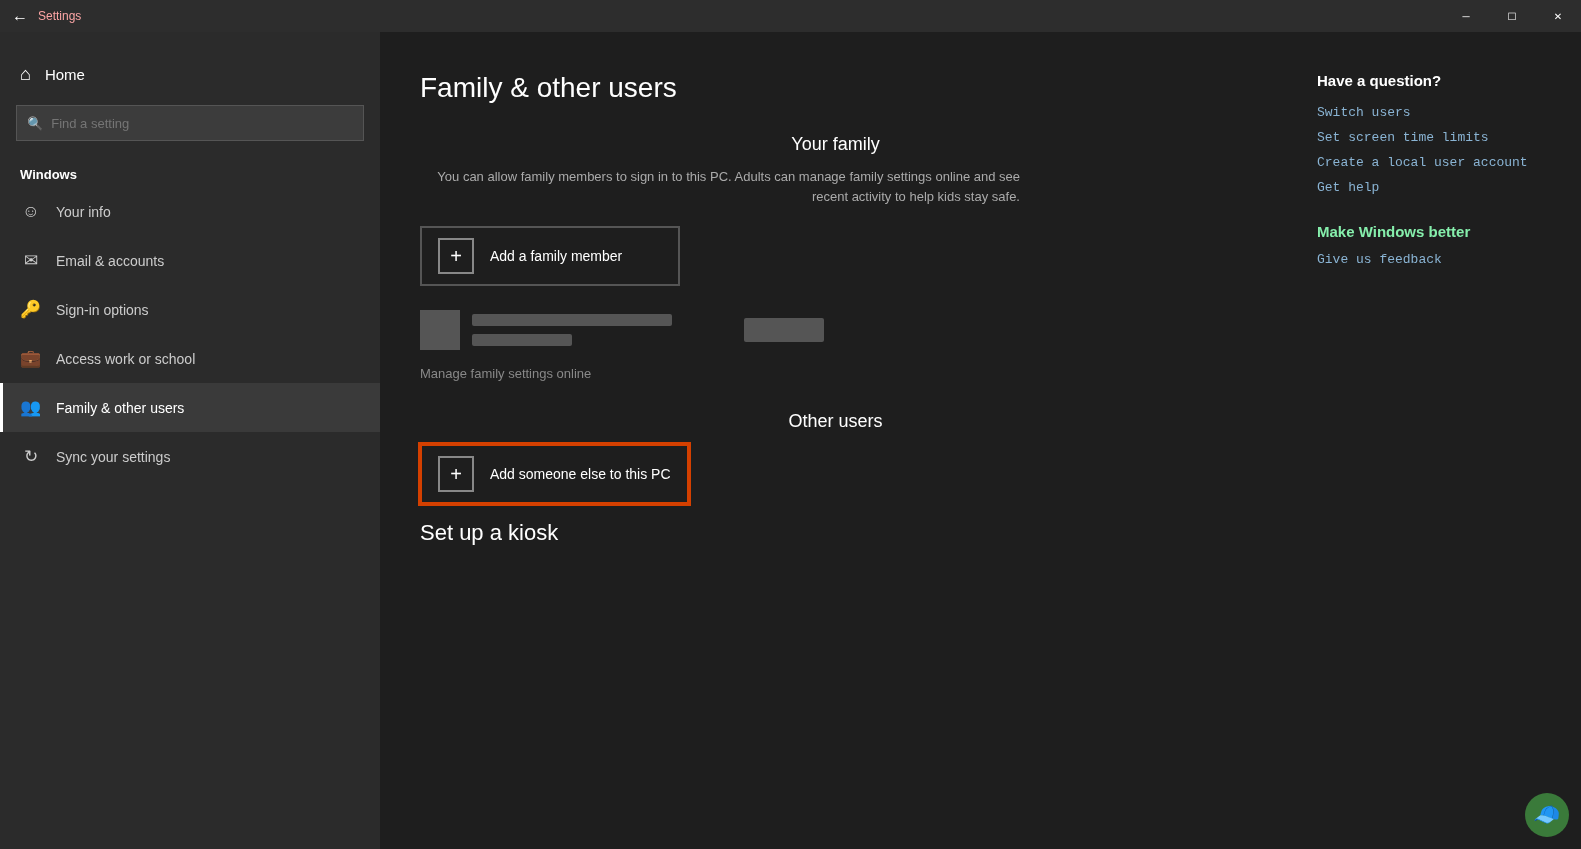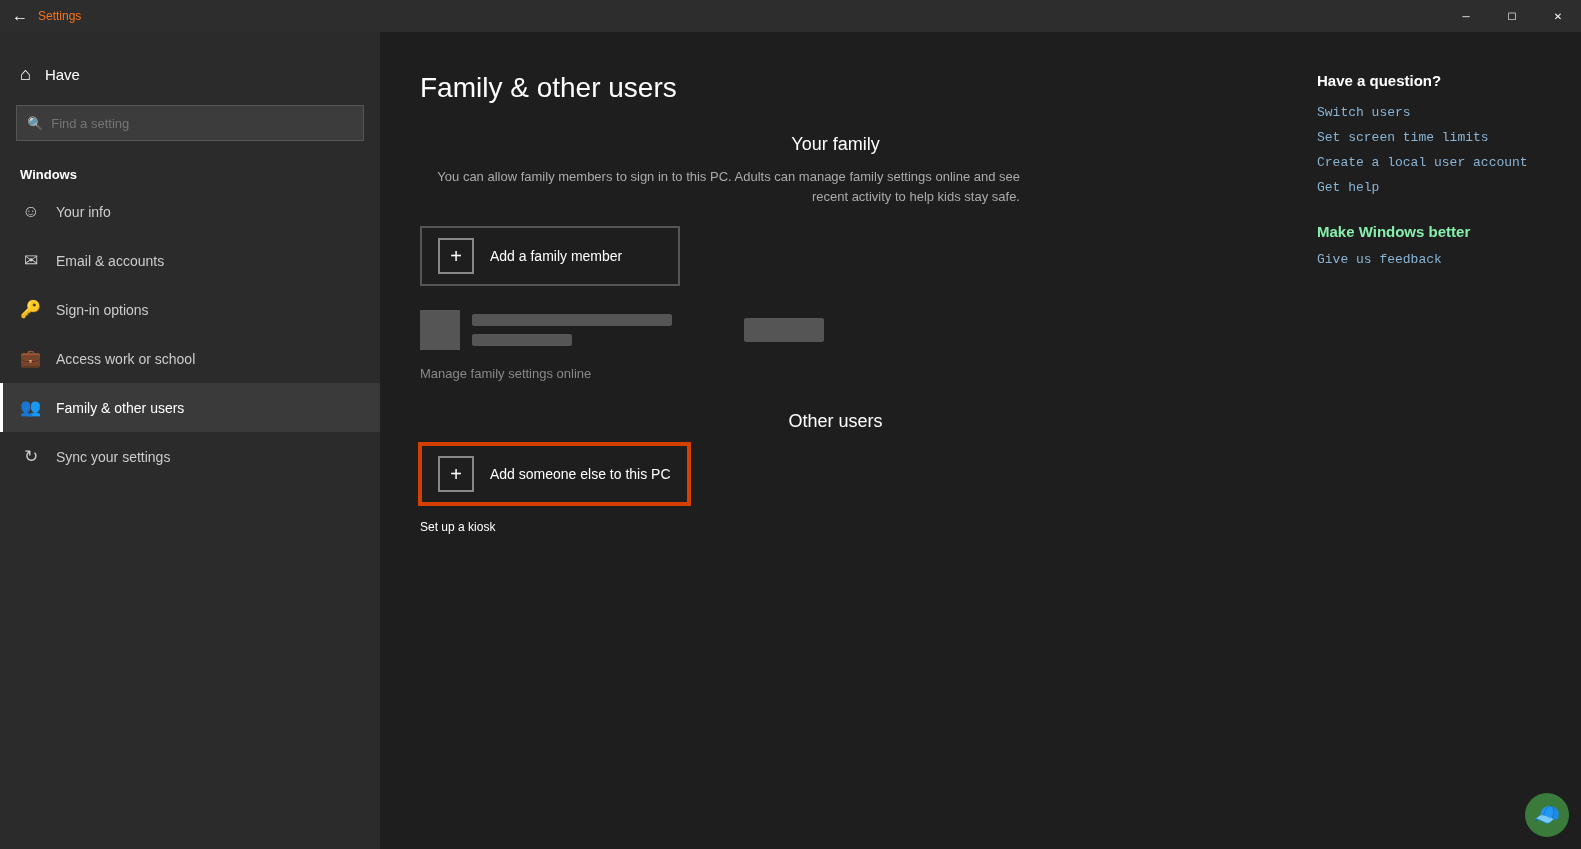--- a/index.html
+++ b/index.html
@@ -24,21 +24,21 @@
       padding: 0 0 0 12px;
       flex-shrink: 0;
     }
     .titlebar-left {
       display: flex;
       align-items: center;
       gap: 10px;
     }
     .titlebar-title {
       font-size: 12px;
-      color: #f97316;
+      color: #fca5a5;
     }
     .titlebar-controls {
       display: flex;
       align-items: center;
     }
     .titlebar-btn {
       width: 46px;
       height: 32px;
       display: flex;
       align-items: center;
@@ -258,21 +258,21 @@
     .make-better-title {
       font-size: 15px;
       font-weight: 600;
       color: #86efac;
       margin-top: 28px;
       margin-bottom: 12px;
     }
 
     
     .kiosk-title {
-      font-size: 12px;
+      font-size: 22px;
       font-weight: 400;
       margin-top: 8px;
       color: #ffffff;
     }
 
     .corner-avatar-img {
       width: 44px;
       height: 44px;
       border-radius: 50%;
       background: #3a7a3a;
@@ -295,21 +295,21 @@
     <button class="titlebar-btn">☐</button>
     <button class="titlebar-btn close">✕</button>
   </div>
 </div>
 
 <div class="app-body">
 
   <div class="sidebar">
     <div class="sidebar-home">
       <span class="home-icon">⌂</span>
-      <span>Have</span>
+      <span>Home</span>
     </div>
 
     <div class="search-box">
       <span class="search-icon">🔍</span>
       <input type="text" placeholder="Find a setting" style="">
     </div>
 
     <div class="sidebar-section-label">Windows</div>
 
     <div class="sidebar-item">

